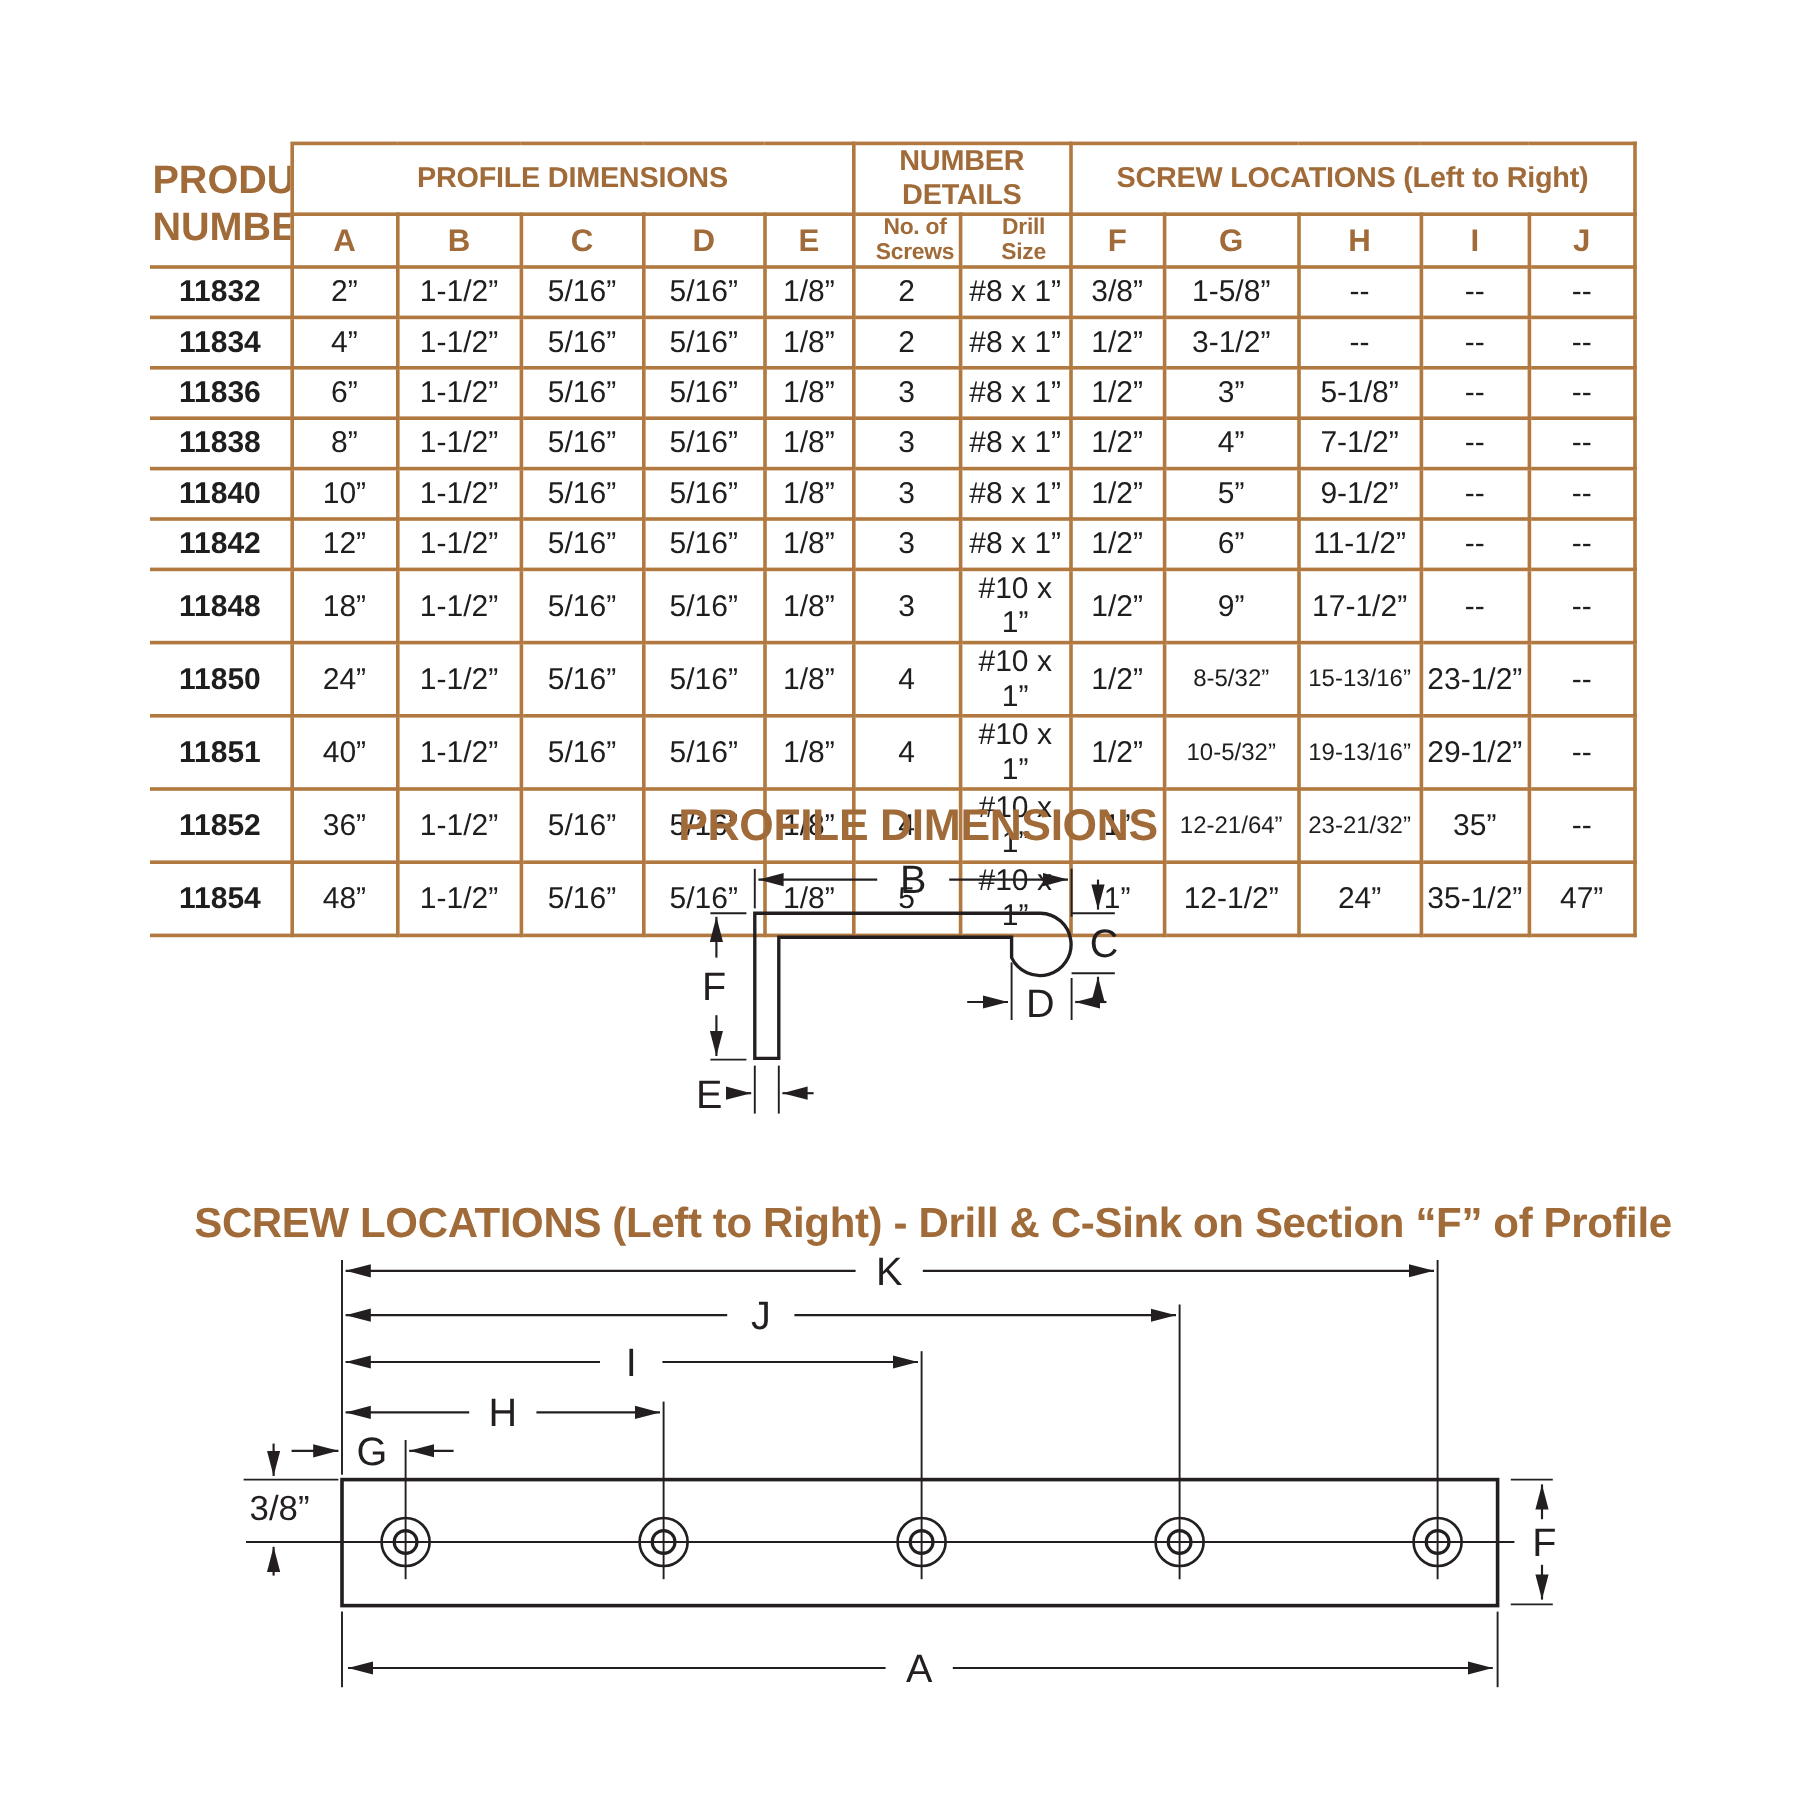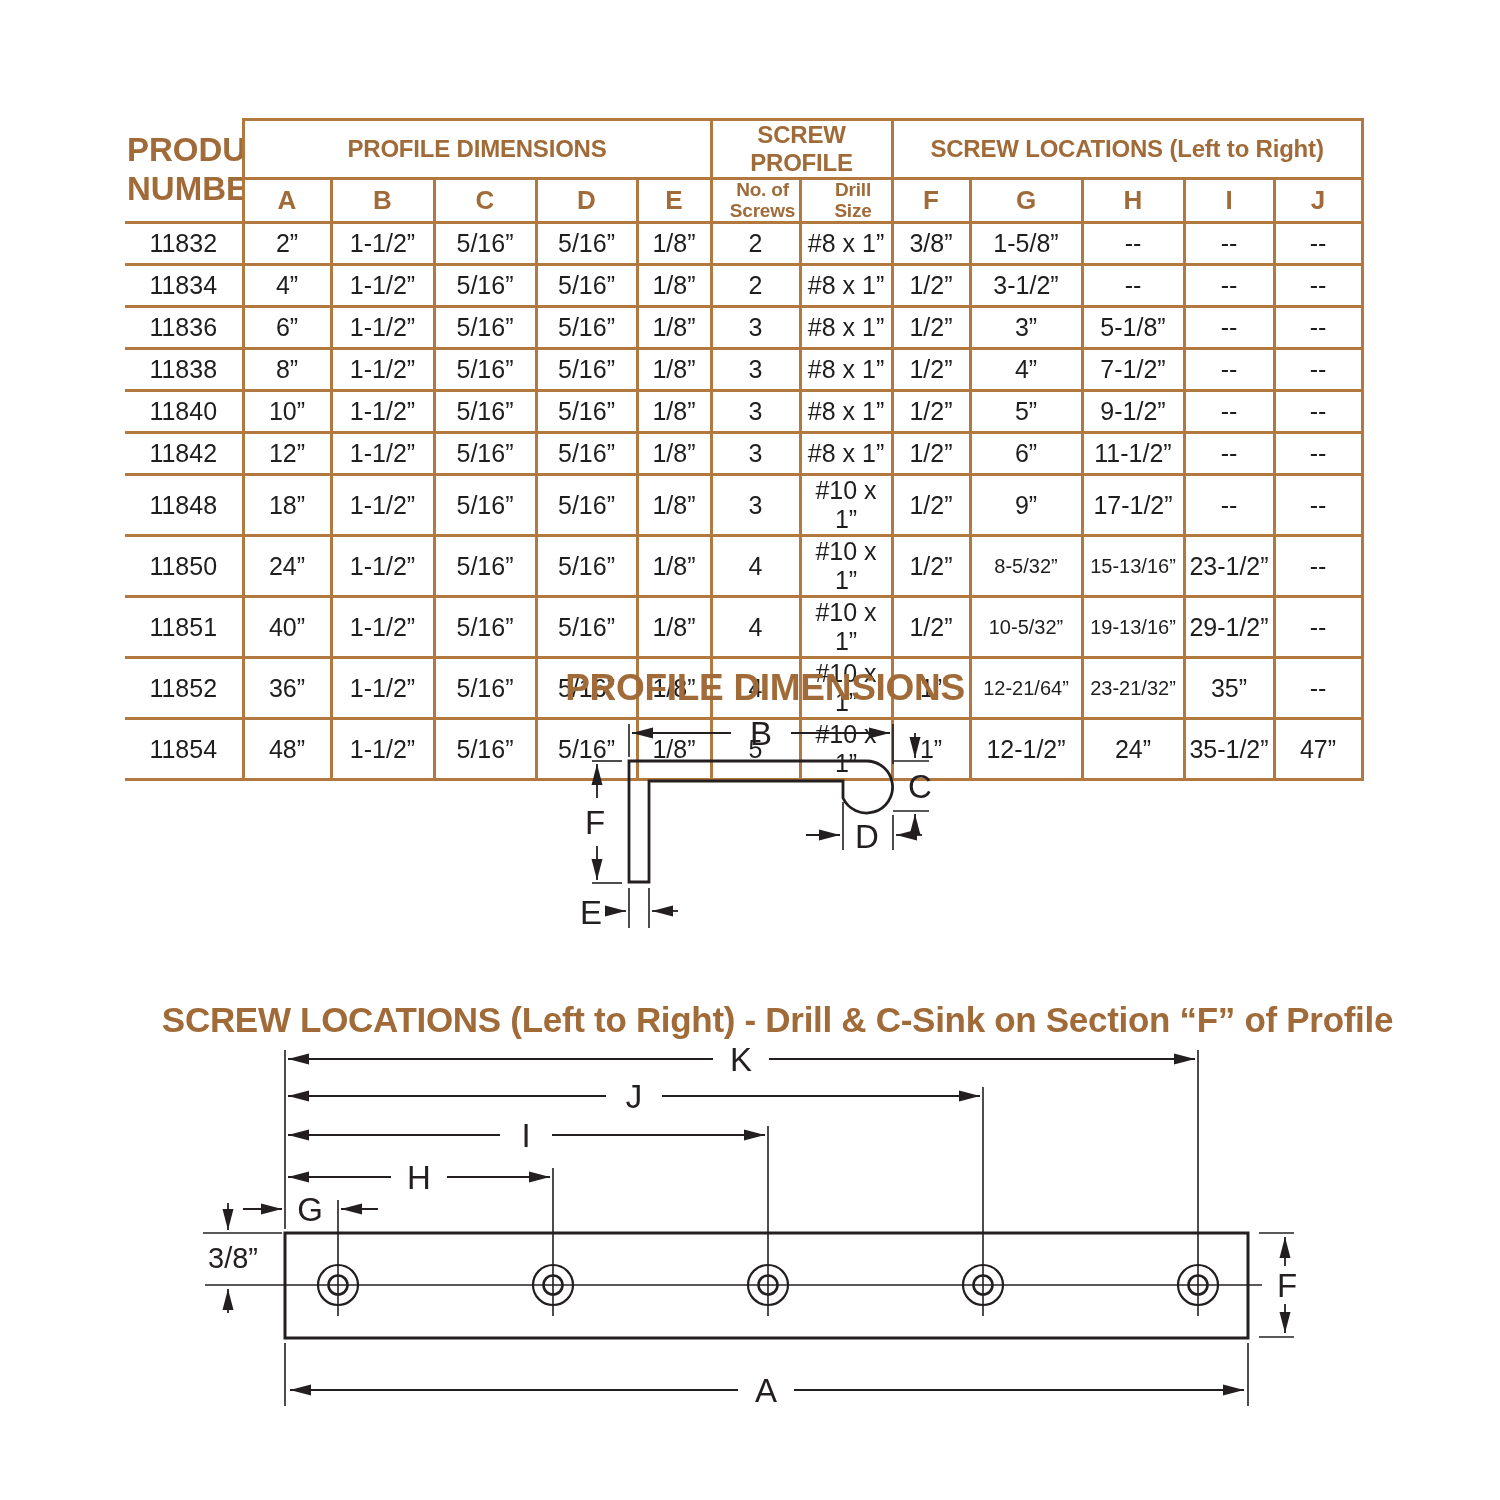--- a/index.html
+++ b/index.html
@@ -18,21 +18,21 @@
     padding:0 2px; overflow:hidden;
   }
   th.corner {
     border-top:none !important; border-left:none !important;
     color:#a06b38; font-size:33px; font-weight:bold; line-height:1.18;
   }
   th.group { color:#a06b38; font-size:24px; font-weight:bold; height:45px; letter-spacing:-0.2px; }
   tr.subrow th { color:#a06b38; font-size:26px; font-weight:bold; height:37px; }
   tr.subrow th.multi { font-size:19px; line-height:1.08; letter-spacing:-0.2px;padding-left:16px; }
   tbody td { font-size:25px; height:39px; color:#1e1e1e; }
-  tbody td.prod { border-left:none !important; font-weight:normal; }
+  tbody td.prod { border-left:none !important; font-weight:bold; }
   tbody td.smallv { font-size:20px; }
   
   .diagram-title {
     position:absolute; color:#a06b38; font-weight:bold; text-align:center;
     letter-spacing:-0.3px; white-space:nowrap;
   }
   #profile-title { left:65px; width:1400px; top:667px; font-size:37px; }
   #screw-title   { left:75px; width:1405px; top:1000px; font-size:35px; }
   
   svg { position:absolute; }
@@ -62,21 +62,21 @@
       <col style="width:78px">
     <col style="width:112px">
       <col style="width:102px">
       <col style="width:90px">
     <col style="width:88px">
   </colgroup>
   <thead>
     <tr>
       <th class="corner" rowspan="2">PRODUCT NUMBER</th>
       <th class="group" colspan="5">PROFILE DIMENSIONS</th>
-      <th class="group" colspan="2">SCREW PROFILE</th>
+      <th class="group" colspan="2">NUMBER DETAILS</th>
       <th class="group" colspan="5">SCREW LOCATIONS (Left to Right)</th>
     </tr>
     <tr class="subrow">
         <th>A</th>
         <th>B</th>
         <th>C</th>
         <th>D</th>
         <th>E</th>
         <th class="multi">No. of Screws</th>
         <th class="multi">Drill Size</th>

